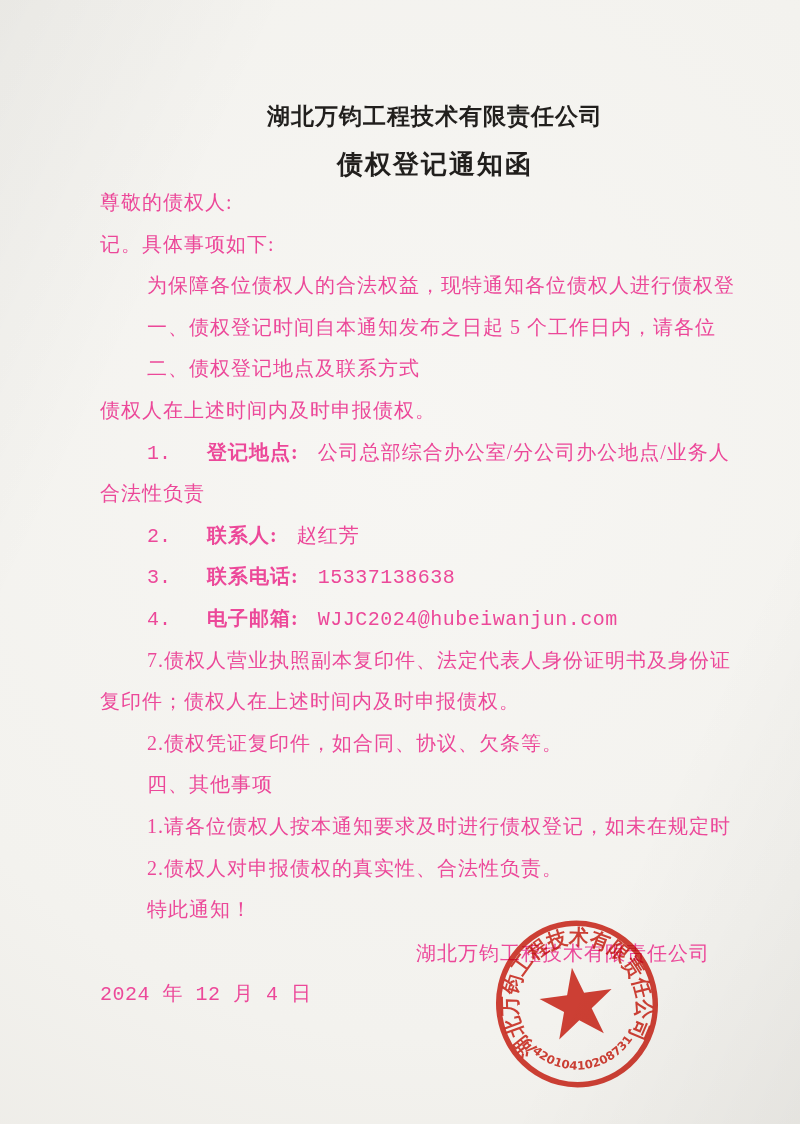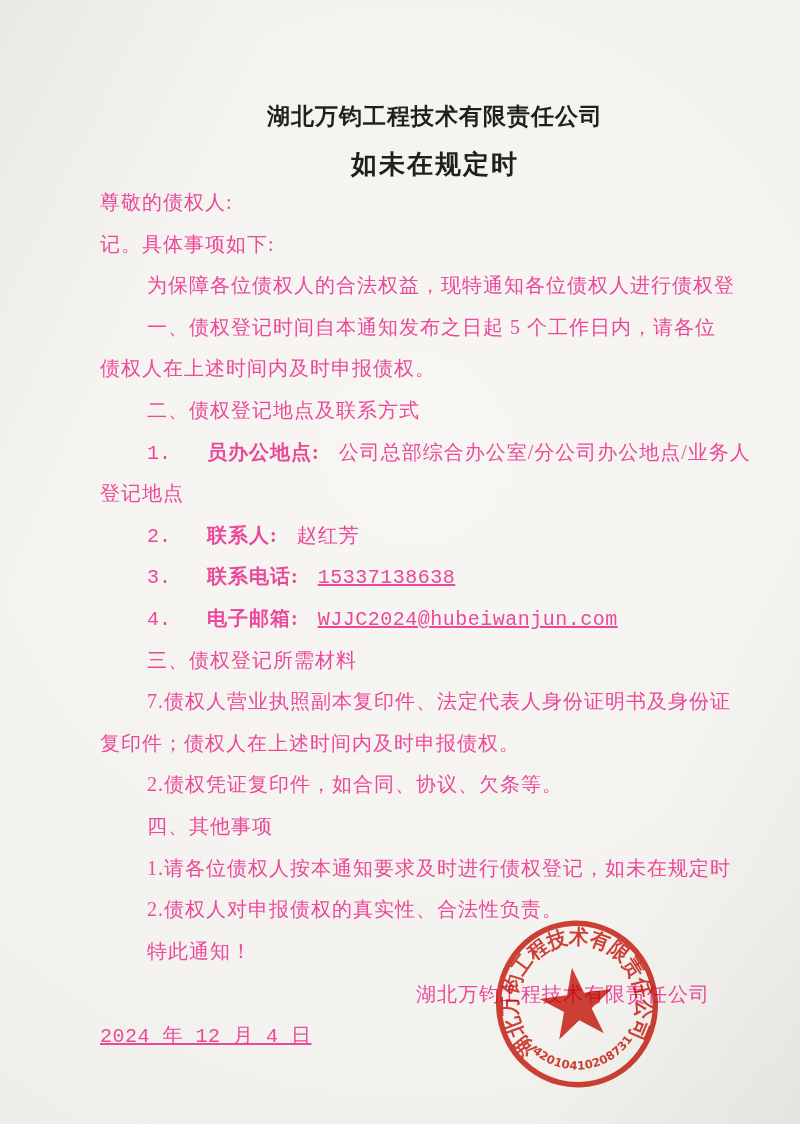--- a/index.html
+++ b/index.html
@@ -17,72 +17,71 @@
           font-family:"DejaVu Sans", sans-serif;font-weight:bold;}
   .title{font-size:23px;line-height:32px;letter-spacing:1px;}
   .subtitle{font-size:26px;line-height:36px;margin-top:14px;letter-spacing:2px;}
   .lines{margin-top:0;}
   .line{height:41.6px;line-height:41.6px;font-size:20px;letter-spacing:1px;
         white-space:nowrap;color:#ec4899;}
   .indent{padding-left:47px;}
   .num{margin-left:47px;font-family:"Liberation Mono", monospace;letter-spacing:0;}
   .lbl{margin-left:30px;font-weight:bold;}
   .val{margin-left:13px;text-align:right;}
-  .mono{font-family:"Liberation Mono", monospace;letter-spacing:0.5px;text-decoration:underline;}
+  .mono{font-family:"Liberation Mono", monospace;letter-spacing:0.5px;}
   .sig-company{text-align:right;margin-top:2px;}
   .sig-date{text-align:left;padding-right:55px;}
   .seal{position:absolute;left:492px;top:916px;width:170px;height:176px;
         mix-blend-mode:multiply;opacity:0.92;}
   .seal text{font-family:"DejaVu Sans", sans-serif;font-weight:bold;}
 </style>
 </head>
 <body>
 
 <div class="page">
   <div class="content">
 
     <header class="titles">
       <div class="title">湖北万钧工程技术有限责任公司</div>
-      <div class="subtitle">如未在规定时</div>
+      <div class="subtitle">债权登记通知函</div>
     </header>
 
     <main class="lines">
       <div class="line">尊敬的债权人:</div>
       <div class="line">记。具体事项如下:</div>
       <div class="line indent">为保障各位债权人的合法权益，现特通知各位债权人进行债权登</div>
       <div class="line indent">一、债权登记时间自本通知发布之日起 5 个工作日内，请各位</div>
+      <div class="line indent">二、债权登记地点及联系方式</div>
       <div class="line">债权人在上述时间内及时申报债权。</div>
-      <div class="line indent">二、债权登记地点及联系方式</div>
 
       <div class="line">
         <span class="num">1.</span>
-        <span class="lbl">员办公地点:</span>
+        <span class="lbl">登记地点:</span>
         <span class="val">公司总部综合办公室/分公司办公地点/业务人</span>
       </div>
-      <div class="line">登记地点</div>
+      <div class="line">合法性负责</div>
 
       <div class="line">
         <span class="num">2.</span>
         <span class="lbl">联系人:</span>
         <span class="val">赵红芳</span>
       </div>
 
       <div class="line">
         <span class="num">3.</span>
         <span class="lbl">联系电话:</span>
         <span class="val mono">15337138638</span>
       </div>
 
       <div class="line">
         <span class="num">4.</span>
         <span class="lbl">电子邮箱:</span>
         <span class="val mono">WJJC2024@hubeiwanjun.com</span>
       </div>
 
-      <div class="line indent">三、债权登记所需材料</div>
       <div class="line indent">7.债权人营业执照副本复印件、法定代表人身份证明书及身份证</div>
       <div class="line">复印件；债权人在上述时间内及时申报债权。</div>
       <div class="line indent">2.债权凭证复印件，如合同、协议、欠条等。</div>
       <div class="line indent">四、其他事项</div>
       <div class="line indent">1.请各位债权人按本通知要求及时进行债权登记，如未在规定时</div>
       <div class="line indent">2.债权人对申报债权的真实性、合法性负责。</div>
       <div class="line indent">特此通知！</div>
 
       <div class="line sig-company">湖北万钧工程技术有限责任公司</div>
       <div class="line sig-date mono">2024 年 12 月 4 日</div>

